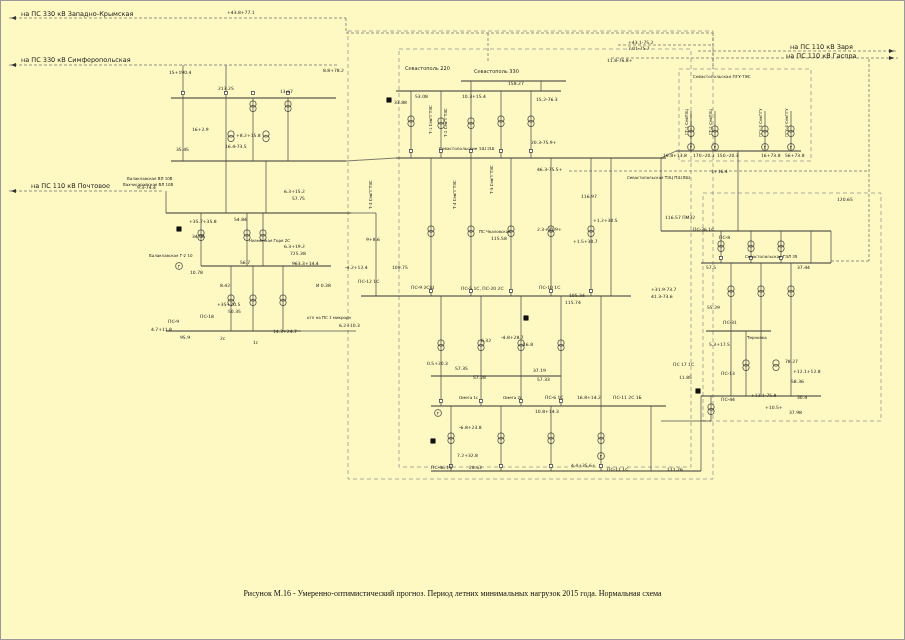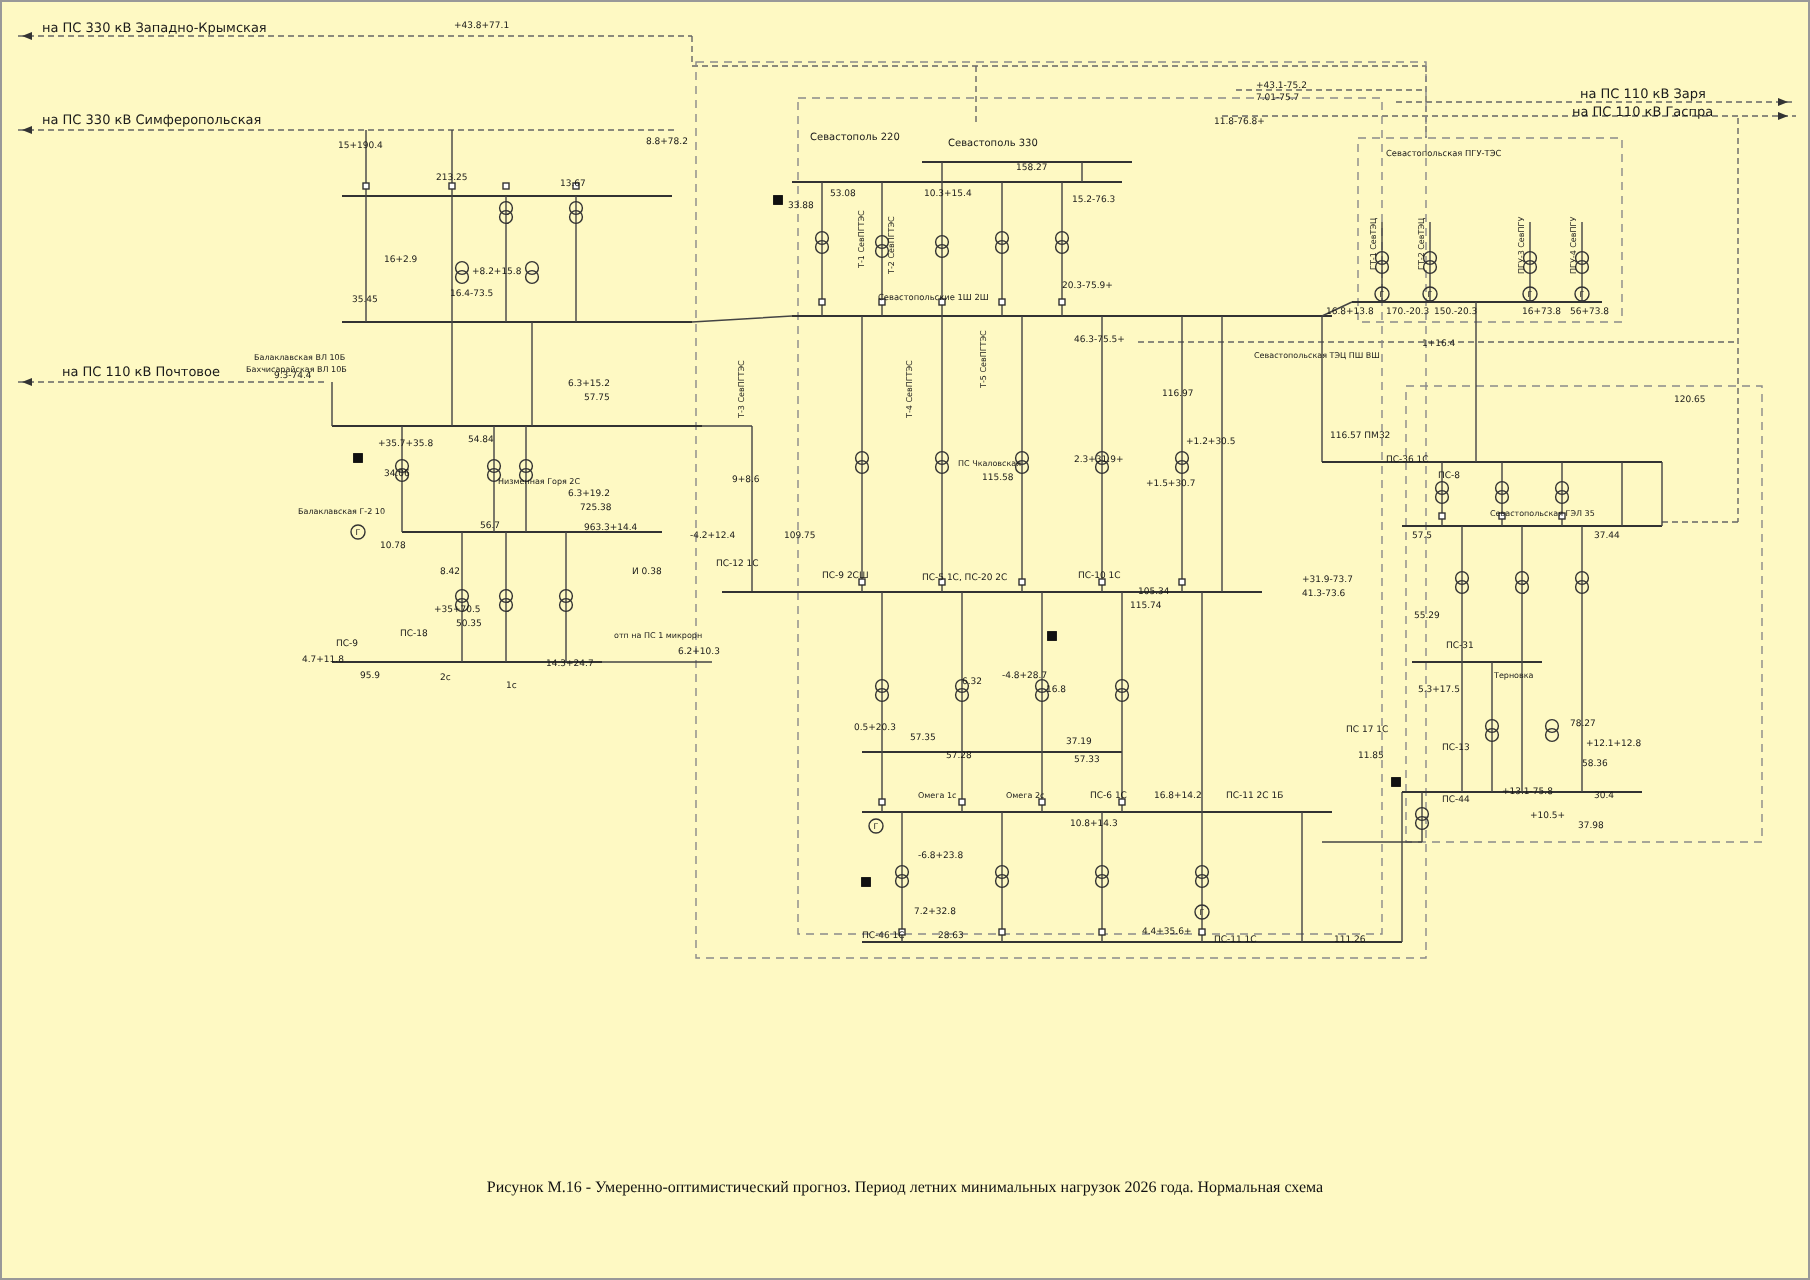--- a/index.html
+++ b/index.html
@@ -414,14 +414,14 @@
         <text x="720" y="374" font-size="4.5">ПС-13</text>
         <text x="720" y="400" font-size="4.5">ПС-44</text>
         <text x="750" y="396" font-size="4.5">+13.1-75.8</text>
         <text x="796" y="398" font-size="4.5">30.4</text>
         <text x="764" y="408" font-size="4.5">+10.5+</text>
         <text x="788" y="413" font-size="4.5">37.98</text>
         <text x="836" y="200" font-size="4.5">120.65</text>
       </g>
   </svg>
 
-  <div class="caption">Рисунок М.16 - Умеренно-оптимистический прогноз. Период летних минимальных нагрузок 2026 года. Нормальная схема</div>
+  <div class="caption">Рисунок М.16 - Умеренно-оптимистический прогноз. Период летних минимальных нагрузок 2015 года. Нормальная схема</div>
 </div>
 
 </body></html>

